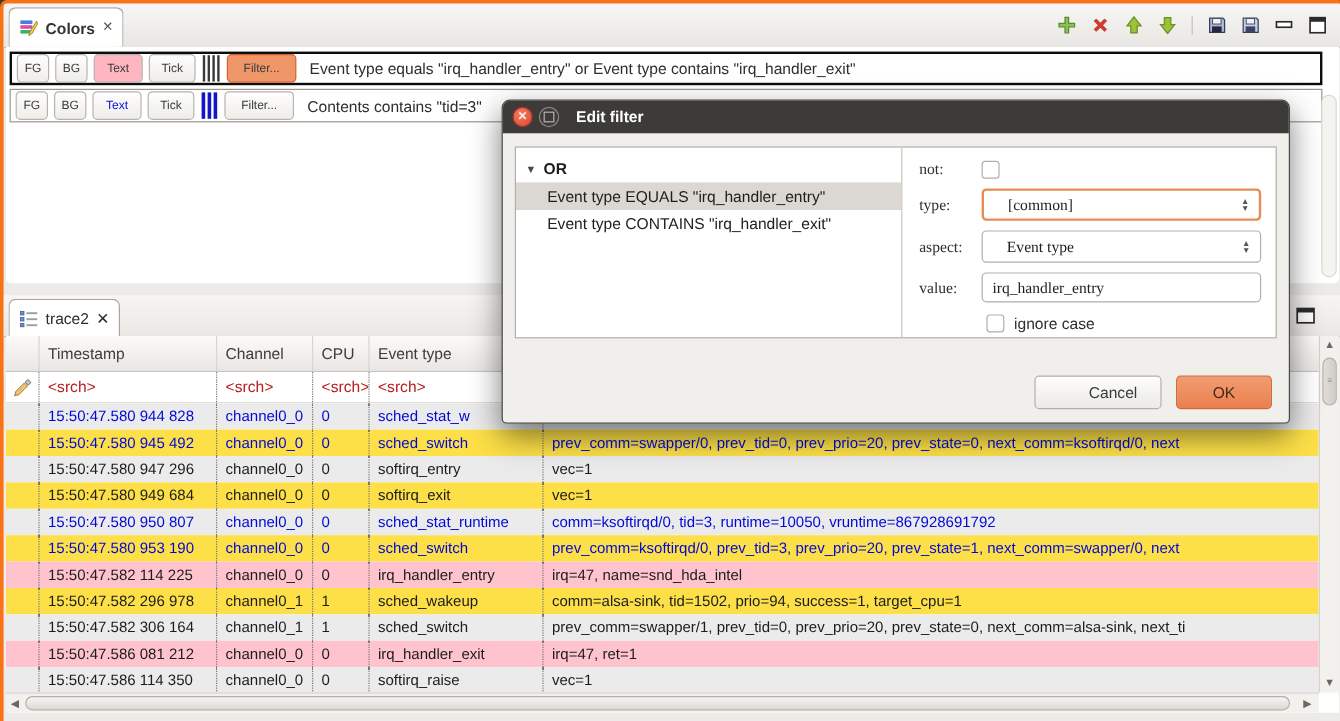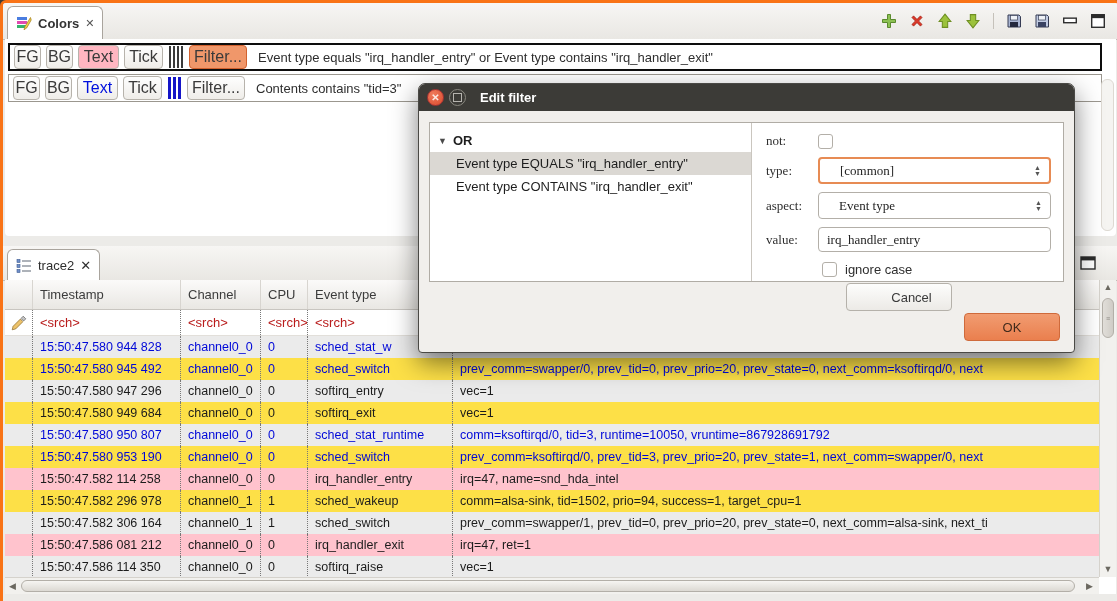--- a/index.html
+++ b/index.html
@@ -17,21 +17,21 @@
   .tab .tclose{color:#555;font-size:11px;line-height:11px;cursor:default;}
   .icon16{width:16px;height:16px;display:inline-block;}
   .toolbar{position:absolute;right:12px;top:10px;display:flex;align-items:center;gap:12px;}
   .tbsep{width:1px;height:16px;background:#c5c1ba;}
   .colors-content{position:absolute;left:2px;right:2px;top:36px;bottom:0;background:#fff;border-radius:0 0 4px 4px;}
   .rule-row{position:absolute;left:3px;right:14px;height:28px;background:#fff;display:flex;align-items:center;
     padding-left:4px;gap:5px;box-sizing:border-box;}
   .rule-row.r1{top:4px;border:2px solid #0d0d0d;}
   .rule-row.r2{top:35px;border:1px solid #9b978f;}
   .btn{background:linear-gradient(#fefefe,#efede9);border:1px solid #b7b3ac;border-radius:4px;height:24px;
-    display:flex;align-items:center;justify-content:center;font-size:16px;color:#3a3a3a;box-sizing:border-box;}
+    display:flex;align-items:center;justify-content:center;font-size:10px;color:#3a3a3a;box-sizing:border-box;}
   .btn.fg,.btn.bg{width:27px;}
   .btn.text{width:41px;}
   .btn.tick{width:39px;}
   .r1 .btn.text{background:#ffb6c1;}
   .r2 .btn.text{color:#0010dd;}
   .btn.filter{width:58px;}
   .r1 .btn.filter{background:#f0976a;border-color:#d2622f;}
   .tickbars{display:flex;align-items:center;gap:2px;height:22px;padding:0 1px;}
   .tickbars i{display:block;height:22px;}
   .tickbars.dark i{width:2px;background:#3a3a3a;}
@@ -112,21 +112,21 @@
   .combo.focus{border:2px solid #e78b54;}
   .spinner{position:absolute;right:8px;top:50%;transform:translateY(-50%);display:flex;flex-direction:column;
     font-size:7px;color:#555;line-height:6px;text-align:center;}
   .tinput{flex:1;height:25px;background:#fff;border:1px solid #b3afa8;border-radius:4px;display:flex;align-items:center;
     padding-left:8px;box-sizing:border-box;color:#1e1e1e;}
   .icrow{display:flex;align-items:center;gap:8px;margin-left:56px;margin-top:10px;color:#2e2e2e;}
   .dbuttons{position:absolute;right:14px;bottom:11px;display:flex;gap:12px;}
   .dbtn{width:106px;height:28px;border-radius:4px;display:flex;align-items:center;justify-content:center;
     font-size:13px;color:#3a3a3a;box-sizing:border-box;}
   .dbtn.cancel{background:linear-gradient(#fdfdfc,#eceae6);border:1px solid #b5b1aa;padding-left:25px;}
-  .dbtn.ok{width:96px;background:linear-gradient(#f19c71,#ea7f4e);border:1px solid #cf6a3b;color:#402a1c;margin-top:30px;}
+  .dbtn.ok{width:80px;background:linear-gradient(#f19c71,#ea7f4e);border:1px solid #cf6a3b;color:#402a1c;}
 </style>
 </head>
 <body>
 
 <div id="window">
 
   <div class="colors-panel">
     <div class="tabbar">
       <div class="tab">
         <svg class="icon16" viewBox="0 0 16 16">
@@ -290,21 +290,21 @@
           <div class="trow bg-white txt-blue">
             <div class="tcell col-icon"></div>
             <div class="tcell col-ts">15:50:47.580 953 190</div>
             <div class="tcell col-ch">channel0_0</div>
             <div class="tcell col-cpu">0</div>
             <div class="tcell col-et">sched_switch</div>
             <div class="tcell col-ct">prev_comm=ksoftirqd/0, prev_tid=3, prev_prio=20, prev_state=1, next_comm=swapper/0, next</div>
           </div>
           <div class="trow bg-pink txt-black">
             <div class="tcell col-icon"></div>
-            <div class="tcell col-ts">15:50:47.582 114 258</div>
+            <div class="tcell col-ts">15:50:47.582 114 225</div>
             <div class="tcell col-ch">channel0_0</div>
             <div class="tcell col-cpu">0</div>
             <div class="tcell col-et">irq_handler_entry</div>
             <div class="tcell col-ct">irq=47, name=snd_hda_intel</div>
           </div>
           <div class="trow bg-white txt-black">
             <div class="tcell col-icon"></div>
             <div class="tcell col-ts">15:50:47.582 296 978</div>
             <div class="tcell col-ch">channel0_1</div>
             <div class="tcell col-cpu">1</div>

